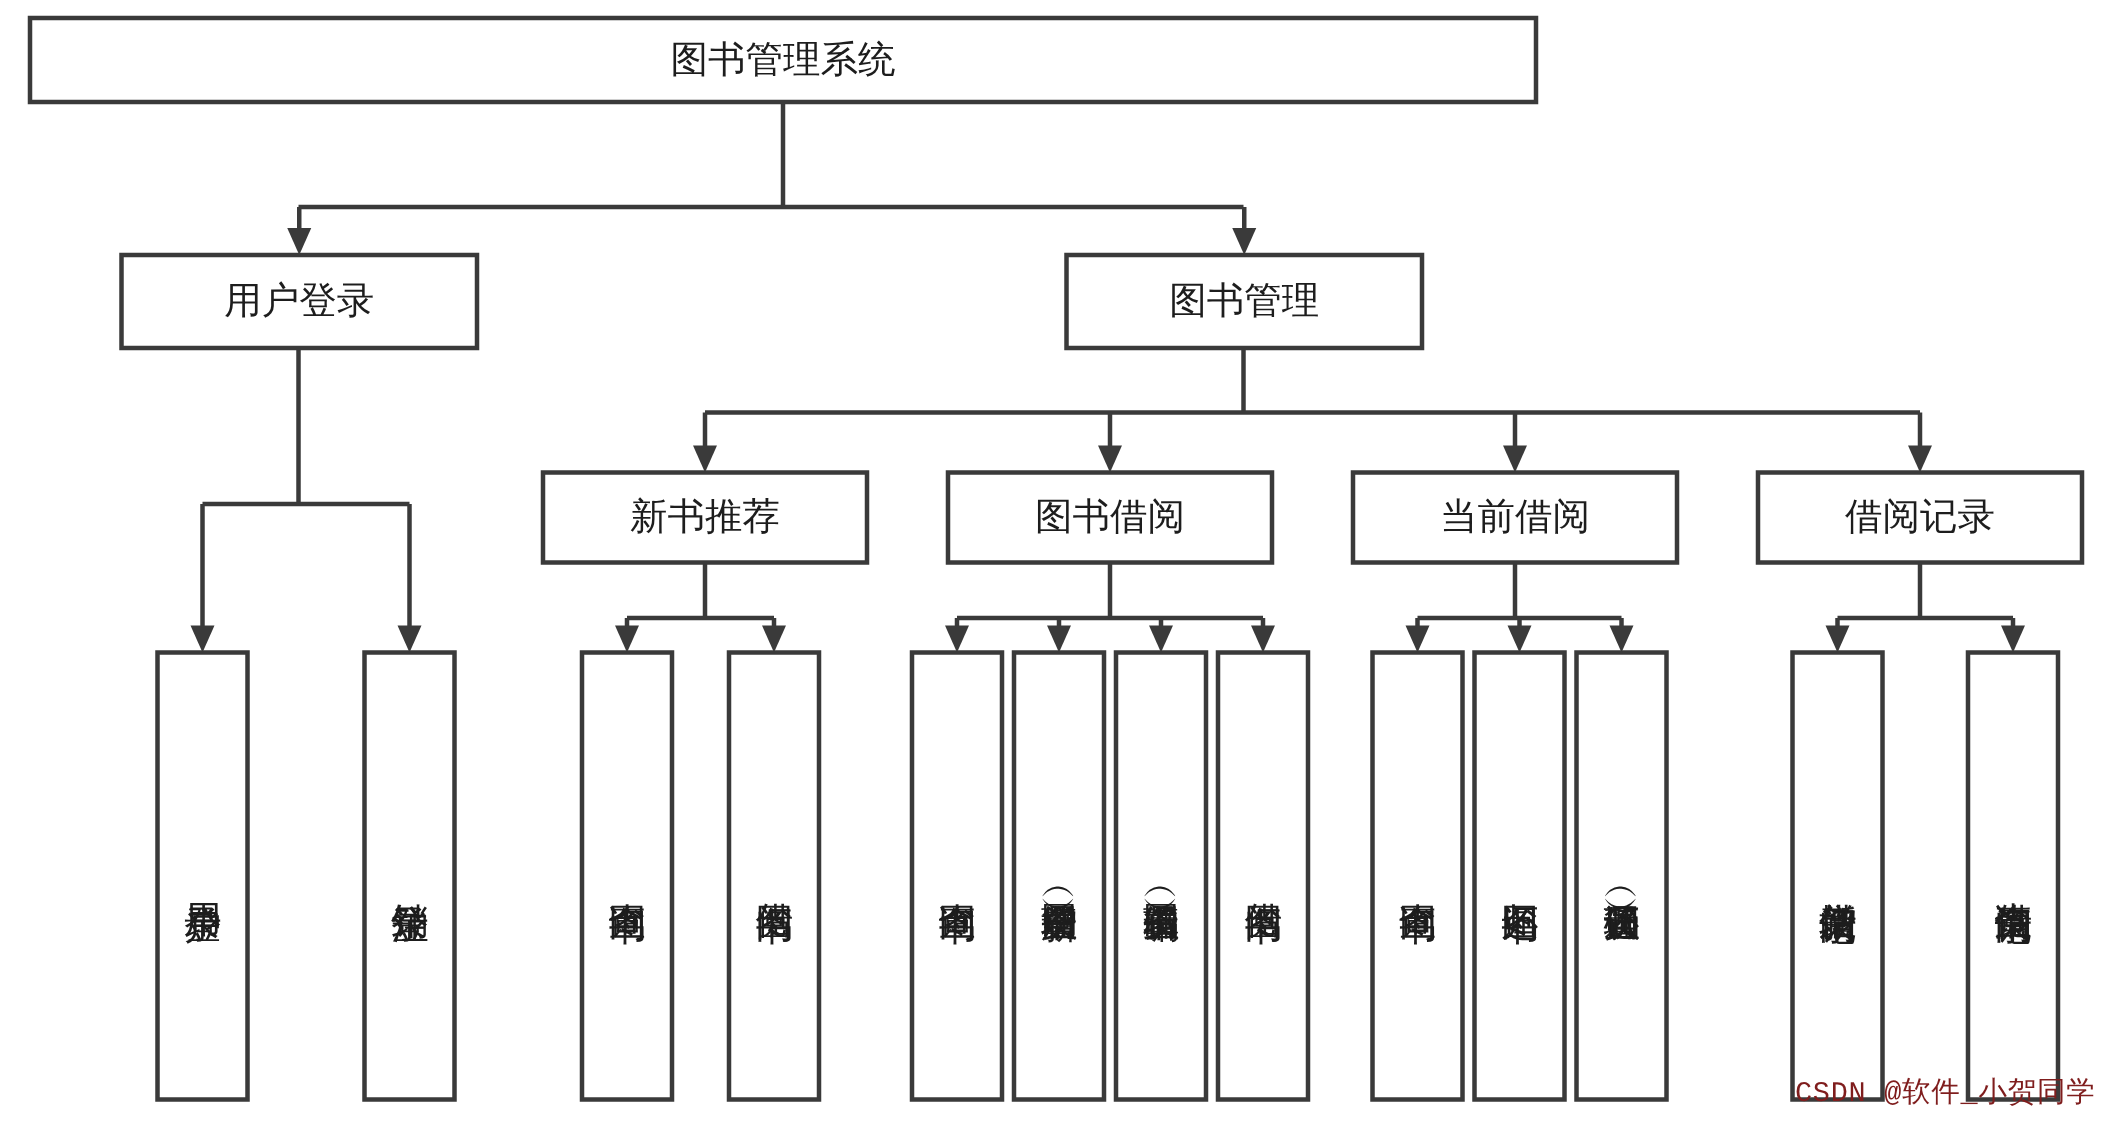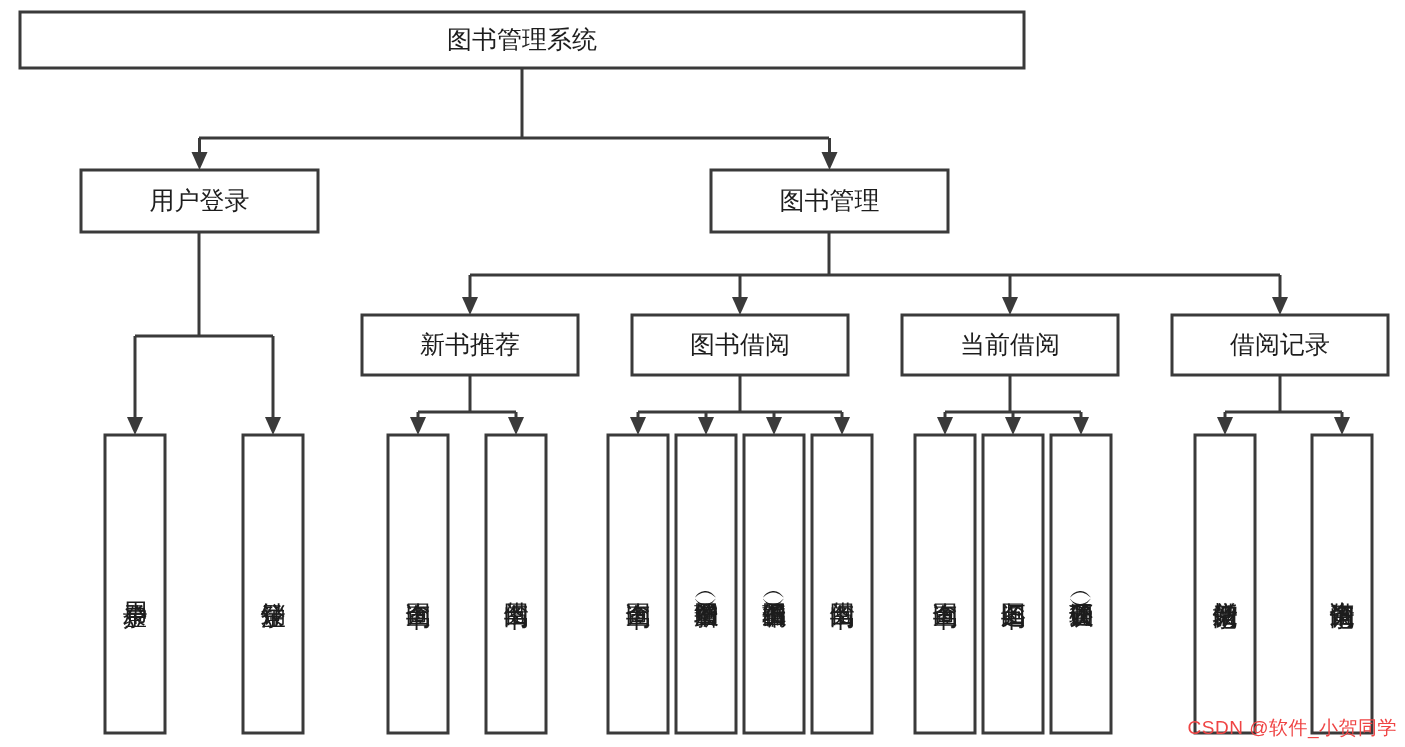--- a/index.html
+++ b/index.html
@@ -67,23 +67,23 @@
     overflow: hidden;
   }
   .leaf-label.tight {
     font-size: 24px;
     letter-spacing: 0px;
   }
   .watermark {
     position: absolute;
     right: 8px;
     bottom: 6px;
-    font-family: Liberation Sans, sans-serif;
+    font-family: Liberation Mono, monospace;
     font-size: 19px;
-    color: #ef4444;
+    color: #7f1d1d;
     white-space: nowrap;
     letter-spacing: 0.5px;
   }
 </style>
 </head>
 <body>
 
 <div id="diagram-root">
 
   <svg id="tree-svg" viewBox="0 0 1405 747">

